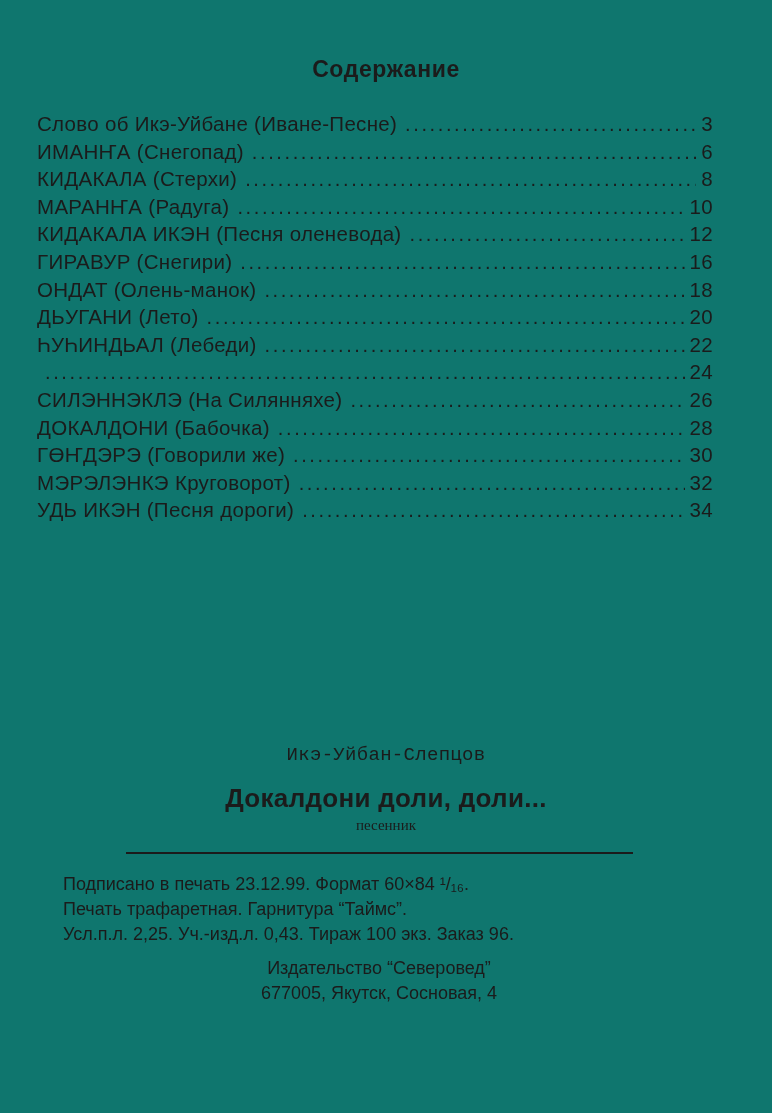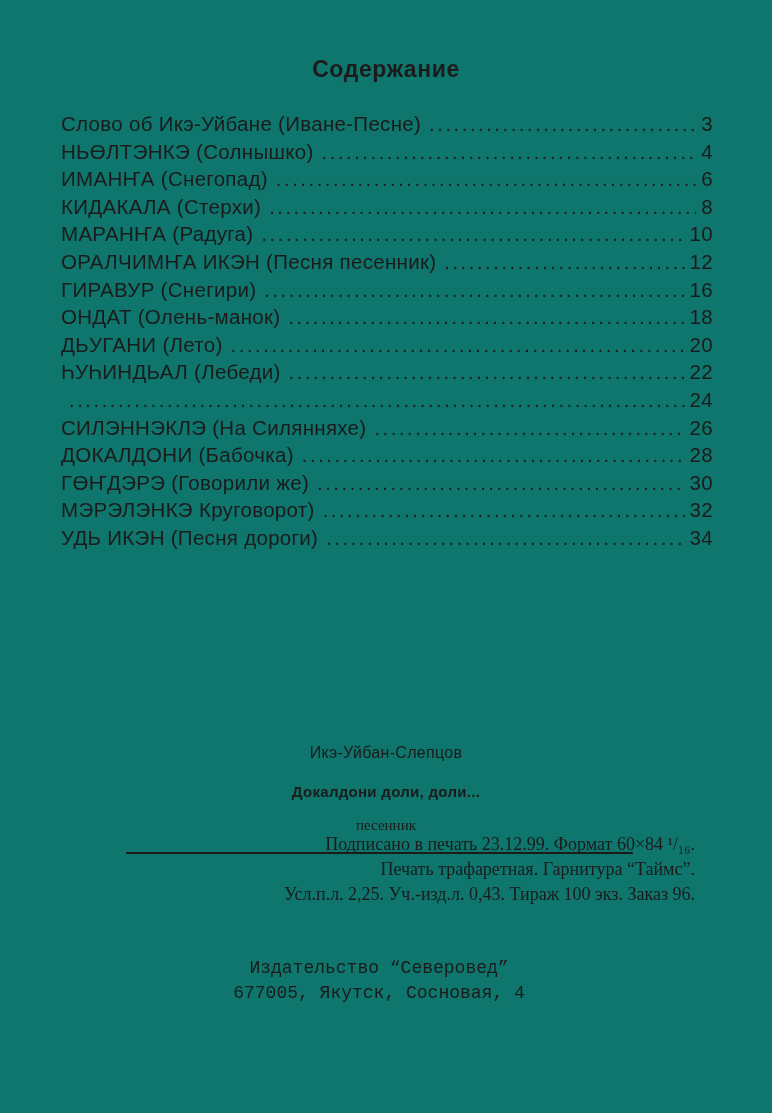--- a/index.html
+++ b/index.html
@@ -33,21 +33,20 @@
     top: 112px;
     left: 37px;
     width: 676px;
   }
   .toc-row {
     display: flex;
     align-items: baseline;
     height: 27.6px;
     font-size: 20.5px;
     white-space: nowrap;
-    margin-left: 24px;
   }
   .toc-entry-title { letter-spacing: 0.3px; }
   .toc-dots {
     flex: 1;
     overflow: hidden;
     margin: 0 5px 0 8px;
     min-width: 10px;
   }
   .toc-dots::after {
     content: ".....................................................................................................................................................................................";
@@ -56,30 +55,31 @@
   }
   .toc-page { letter-spacing: 0.3px; }
 
   
   .colophon-author {
     position: absolute;
     top: 744px;
     left: 0;
     width: 100%;
     text-align: center;
-    font-size: 16px;
+    font-size: 19px;
     letter-spacing: 0.3px;
+    font-family: Liberation Mono, monospace;
   }
   .colophon-book-title {
     position: absolute;
     top: 783px;
     left: 0;
     width: 100%;
     text-align: center;
-    font-size: 15px;
+    font-size: 26px;
     font-weight: bold;
     letter-spacing: 0.3px;
   }
   .colophon-subtitle {
     position: absolute;
     top: 817px;
     left: 0;
     width: 100%;
     text-align: center;
     font-family: "Liberation Serif", "DejaVu Serif", serif;
@@ -88,74 +88,69 @@
   .rule {
     position: absolute;
     top: 852px;
     left: 126px;
     width: 507px;
     height: 2px;
     background: #1b1b1b;
   }
   .imprint {
     position: absolute;
-    top: 832px;
+    top: 872px;
     left: 63px;
     width: 632px;
-    text-align: right;
-    font-family: Liberation Serif, serif;
+    text-align: left;
+    font-family: Liberation Sans, sans-serif;
     font-size: 18px;
     line-height: 25px;
   }
   .publisher {
     position: absolute;
     top: 956px;
     left: 63px;
     width: 632px;
     text-align: center;
-    font-family: Liberation Mono, monospace;
+    font-family: Liberation Sans, sans-serif;
     font-size: 18px;
     line-height: 25px;
   }
 </style>
 </head>
 <body>
 
 <div class="page">
 
   <h1 class="title">Содержание</h1>
 
   <div class="toc" id="toc">
       <div class="toc-row">
         <span class="toc-entry-title">Слово об Икэ-Уйбане (Иване-Песне)</span>
         <span class="toc-dots"></span>
         <span class="toc-page">3</span>
       </div>
       <div class="toc-row">
-        <span class="toc-entry-title">НЬӨЛТЭНКЭ (Солнышко)</span>
-        <span class="toc-dots"></span>
-        <span class="toc-page">4</span>
-      </div>
-      <div class="toc-row">
         <span class="toc-entry-title">ИМАНҤА (Снегопад)</span>
         <span class="toc-dots"></span>
         <span class="toc-page">6</span>
       </div>
       <div class="toc-row">
         <span class="toc-entry-title">КИДАКАЛА (Стерхи)</span>
         <span class="toc-dots"></span>
         <span class="toc-page">8</span>
       </div>
       <div class="toc-row">
         <span class="toc-entry-title">МАРАНҤА (Радуга)</span>
         <span class="toc-dots"></span>
         <span class="toc-page">10</span>
       </div>
       <div class="toc-row">
-        <span class="toc-entry-title">ОРАЛЧИМҤА ИКЭН (Песня песенник)</span>
+        <span class="toc-entry-title">КИДАКАЛА ИКЭН (Песня оленевода)</span>
         <span class="toc-dots"></span>
         <span class="toc-page">12</span>
       </div>
       <div class="toc-row">
         <span class="toc-entry-title">ГИРАВУР (Снегири)</span>
         <span class="toc-dots"></span>
         <span class="toc-page">16</span>
       </div>
       <div class="toc-row">
         <span class="toc-entry-title">ОНДАТ (Олень-манок)</span>

